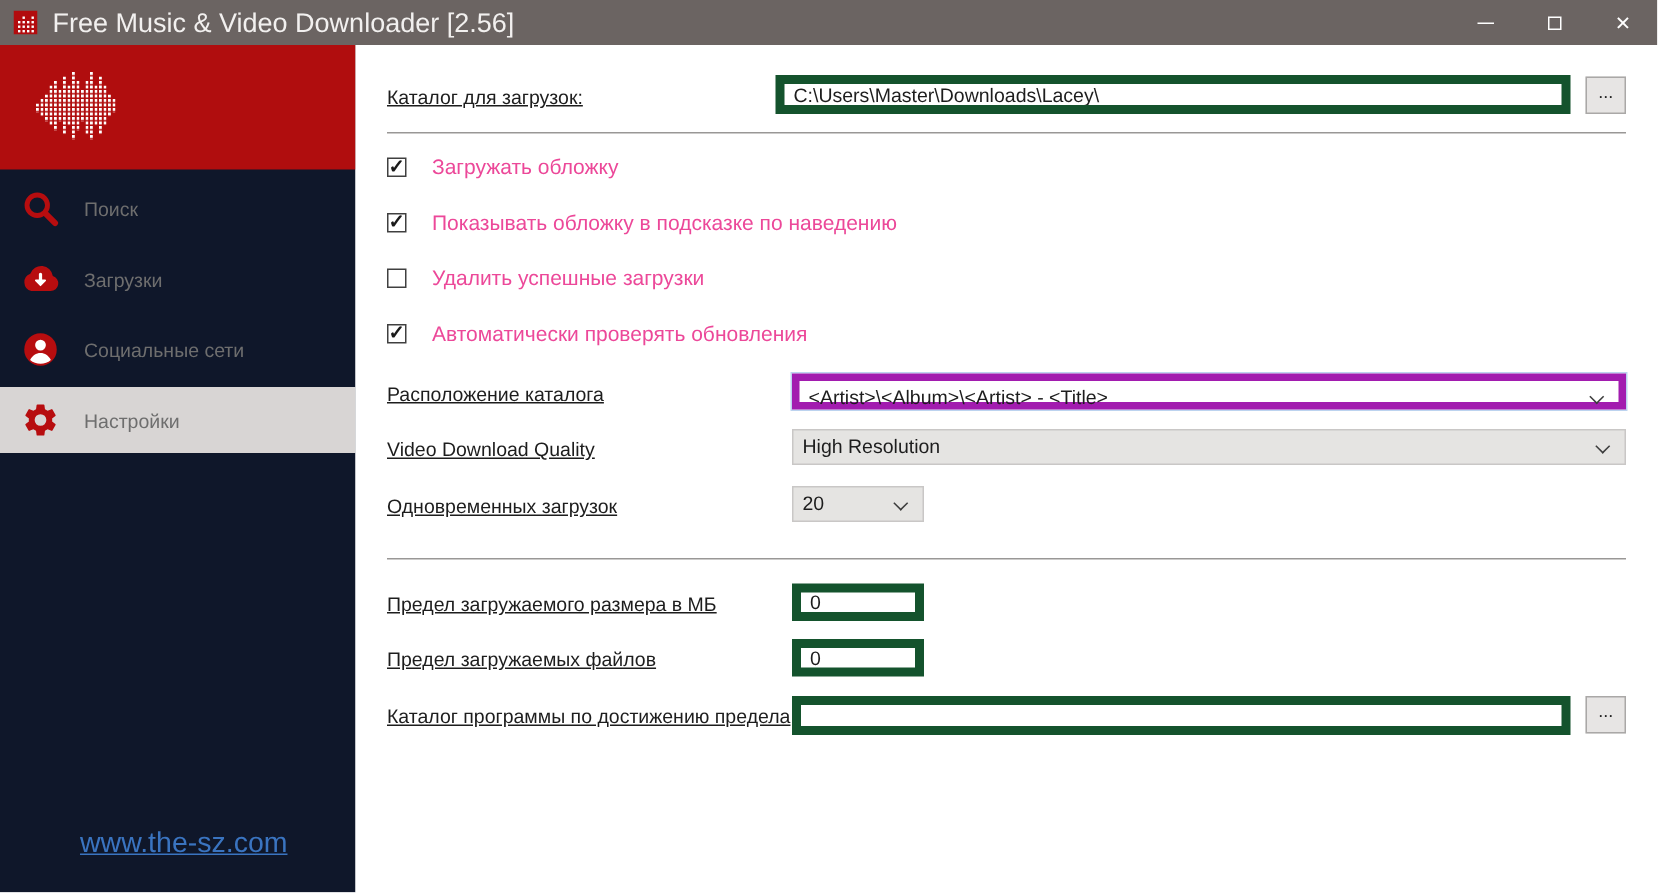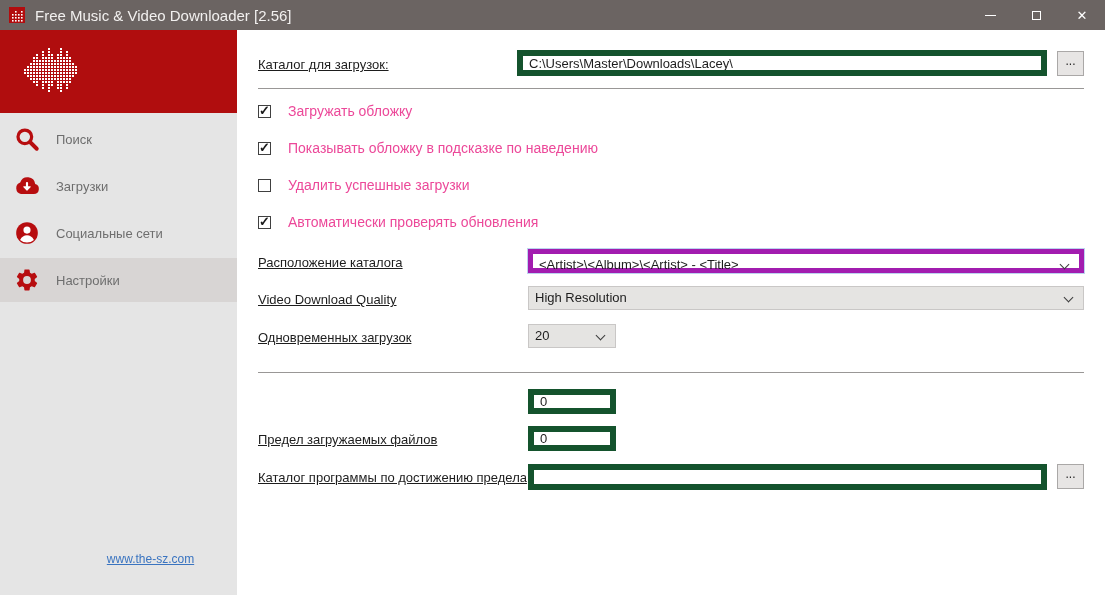--- a/index.html
+++ b/index.html
@@ -4,37 +4,37 @@
 <style>
   * { margin:0; padding:0; box-sizing:border-box; }
   html,body { background:#fff; }
   .page { position:relative; width:1105px; height:595px; background:#fff;
           font-family:"Liberation Sans", sans-serif; overflow:hidden; }
 
   
   .titlebar { position:absolute; left:0; top:0; width:1105px; height:30px;
               background:#6b6462; display:flex; align-items:center; }
   .app-icon { margin-left:9px; width:16px; height:16px; flex:0 0 auto; }
-  .title-text { color:#f2f0ef; font-size:15px; margin-left:10px; white-space:nowrap; }
+  .title-text { color:#f2f0ef; font-size:18px; margin-left:10px; white-space:nowrap; }
   .win-controls { position:absolute; right:0; top:0; height:30px; display:flex; }
   .win-btn { width:46px; height:30px; display:flex; align-items:center; justify-content:center; }
   .min-bar { width:11px; height:1px; background:#fff; }
   .max-box { width:9px; height:9px; border:1px solid #fff; }
   .close-glyph { color:#fff; font-size:13px; line-height:1; }
 
   
-  .sidebar { position:absolute; left:0; top:30px; width:237px; height:565px; background:#e5e5e5; }
+  .sidebar { position:absolute; left:0; top:30px; width:237px; height:565px; background:#0f172a; }
   .logo-block { position:absolute; left:0; top:0; width:237px; height:83px; background:#b00d0e; }
   .logo-wave { position:absolute; left:24px; top:18px; }
   .nav-item { position:absolute; left:0; width:237px; height:44px; display:flex; align-items:center; cursor:default; }
   .nav-item.selected { background:#d8d5d4; }
   .nav-icon { width:26px; height:26px; margin-left:14px; flex:0 0 auto; }
   .nav-label { margin-left:16px; font-size:13px; color:#6e6e6e; }
   .site-link { position:absolute; left:0; top:522px; width:245px; text-align:center;
-               font-size:12px; color:#3a74c0; text-decoration:underline; cursor:pointer;margin-left:28px; }
+               font-size:19px; color:#3a74c0; text-decoration:underline; cursor:pointer; }
 
   
   .main { position:absolute; left:237px; top:30px; width:868px; height:565px; background:#fff; }
   .lbl { position:absolute; font-size:13px; color:#1d1d1d; white-space:nowrap;text-decoration:underline; }
   .divider { position:absolute; left:21px; width:826px; height:1px; background:#999796; }
 
   .txt-input { position:absolute; border:6px solid #14532d; background:#fff; color:#1d1d1d;
                font-family:"Liberation Sans", sans-serif; font-size:13px; padding:0 6px; outline:none; }
   .browse-btn { position:absolute; width:27px; height:25px; background:#e7e5e4; border:1px solid #aaa8a7;
                 font-size:12px; color:#222; display:flex; align-items:center; justify-content:center;
@@ -200,20 +200,21 @@
     </div>
 
     <span class="lbl" style="left:21px; top:300px">Одновременных загрузок</span>
     <div class="combo gray" style="left:291px; top:294px; width:88px">
       <span>20</span>
       <span class="chev"></span>
     </div>
 
     <div class="divider" style="top:342px"></div>
 
+    <span class="lbl" style="left:21px; top:365px">Предел загружаемого размера в МБ</span>
     <input class="txt-input" style="left: 291px; top: 359px; width: 88px; height: 25px;" value="0">
 
     <span class="lbl" style="left:21px; top:402px">Предел загружаемых файлов</span>
     <input class="txt-input" style="left: 291px; top: 396px; width: 88px; height: 25px;" value="0">
 
     <span class="lbl" style="left:21px; top:440px">Каталог программы по достижению предела</span>
     <input class="txt-input" style="left: 291px; top: 434px; width: 519px; height: 26px;">
     <div class="browse-btn" style="left:820px; top:434px">...</div>
   </div>
 </div>

